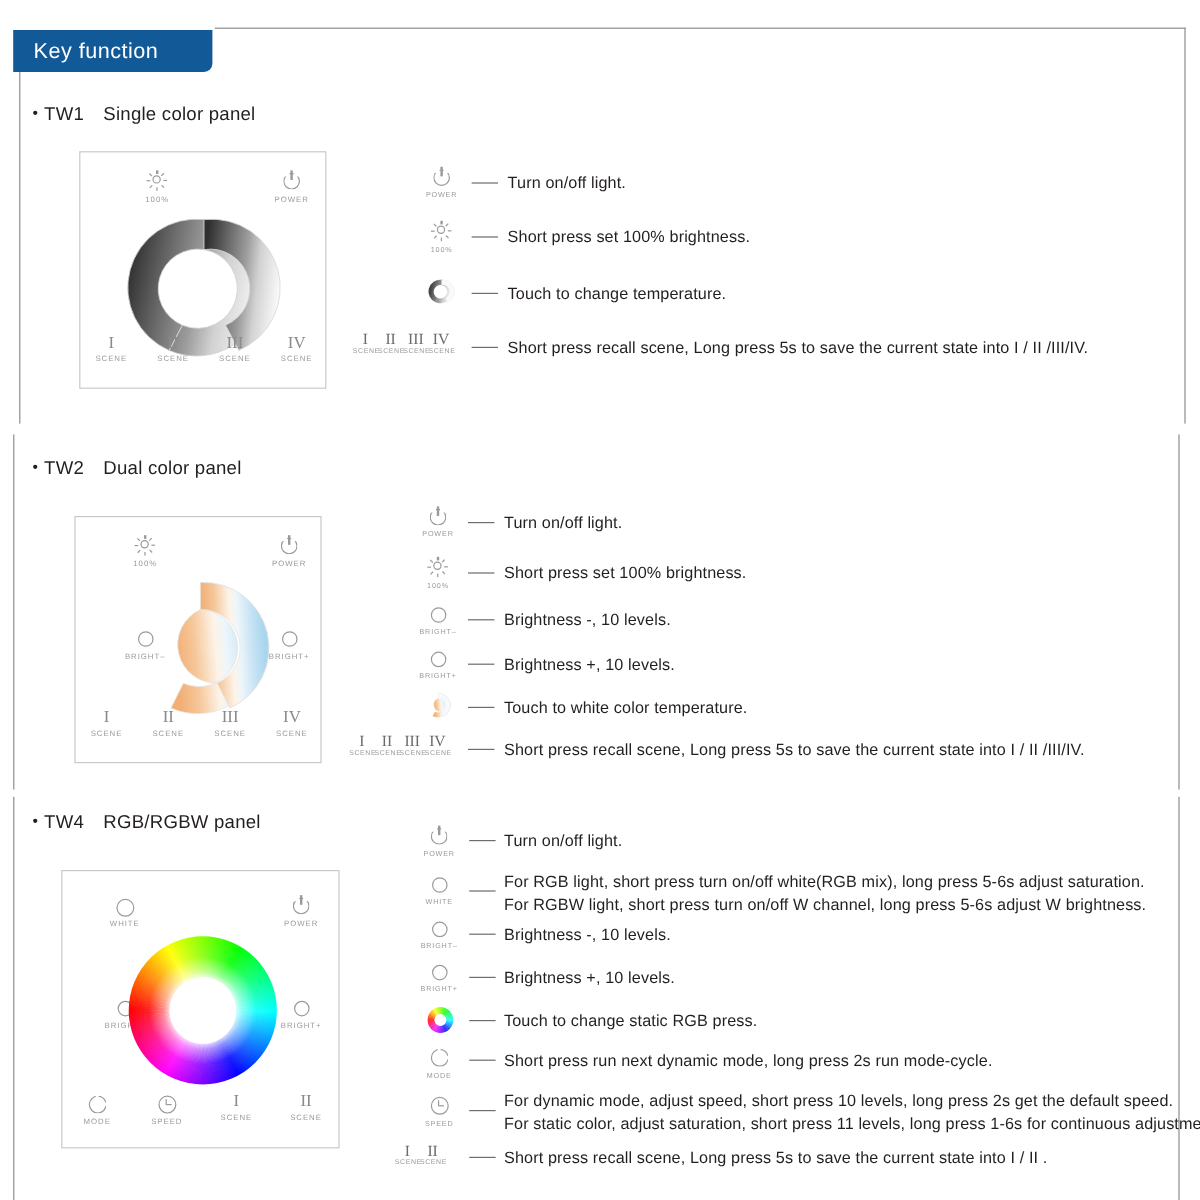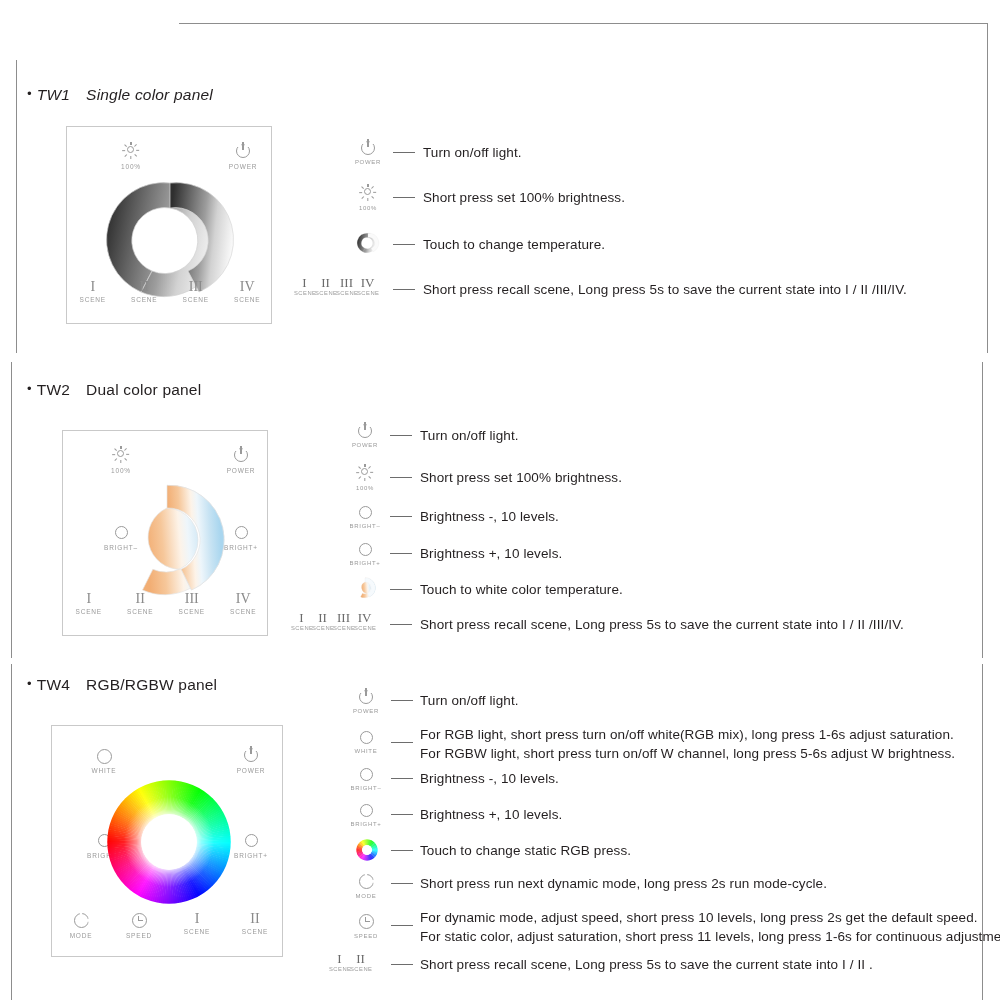--- a/index.html
+++ b/index.html
@@ -99,22 +99,25 @@
   <div class="frame-h" style="left:179px;top:23px;width:809px;"></div>
   <div class="frame-v" style="left:987px;top:23px;height:330px;"></div>
   <div class="frame-v" style="left:16px;top:60px;height:293px;"></div>
 
   <div class="frame-v" style="left:11px;top:362px;height:296px;"></div>
   <div class="frame-v" style="left:982px;top:362px;height:296px;"></div>
 
   <div class="frame-v" style="left:11px;top:664px;height:336px;"></div>
   <div class="frame-v" style="left:982px;top:664px;height:336px;"></div>
 
-
-  <div class="sec-head" style="left:27px;top:86px;font-style:italic;">
+  <div id="header-tab">
+    <span class="title">Key function</span>
+  </div>
+
+  <div class="sec-head" style="left:27px;top:86px;">
     <span class="bullet">•</span><span class="code">TW1</span><span>Single color panel</span>
   </div>
 
   <div class="panel" style="left:66px;top:126px;width:206px;height:198px;">
 
     <div class="p-btn" style="left:64px;top:15px;transform:translateX(-50%);">
       <span class="glyph">
         <span class="ico-sun">
           <span class="c"></span>
           <i style="transform:rotate(0deg)"></i><i style="transform:rotate(45deg)"></i>
@@ -625,21 +628,21 @@
       <span class="cap">POWER</span>
     </div>
     <div class="leg-dash" style="left:391px;top:700px;"></div>
     <div class="leg-txt" style="left:420px;top:692px;">Turn on/off light.</div>
 
     <div class="leg-ico" style="left:350px;top:728px;width:32px;">
       <span><span class="ico-circ"></span></span>
       <span class="cap">WHITE</span>
     </div>
     <div class="leg-dash" style="left:391px;top:742px;"></div>
-    <div class="leg-txt two" style="left:420px;top:725px;">For RGB light, short press turn on/off white(RGB mix), long press 1-6s adjust saturation.</div>
+    <div class="leg-txt two" style="left:420px;top:725px;">For RGB light, short press turn on/off white(RGB mix), long press 5-6s adjust saturation.</div>
     <div class="leg-txt two" style="left:420px;top:744px;">For RGBW light, short press turn on/off W channel, long press 5-6s adjust W brightness.</div>
 
     <div class="leg-ico" style="left:350px;top:765px;width:32px;">
       <span><span class="ico-circ"></span></span>
       <span class="cap">BRIGHT–</span>
     </div>
     <div class="leg-dash" style="left:391px;top:778px;"></div>
     <div class="leg-txt" style="left:420px;top:770px;">Brightness -, 10 levels.</div>
 
     <div class="leg-ico" style="left:350px;top:801px;width:32px;">

